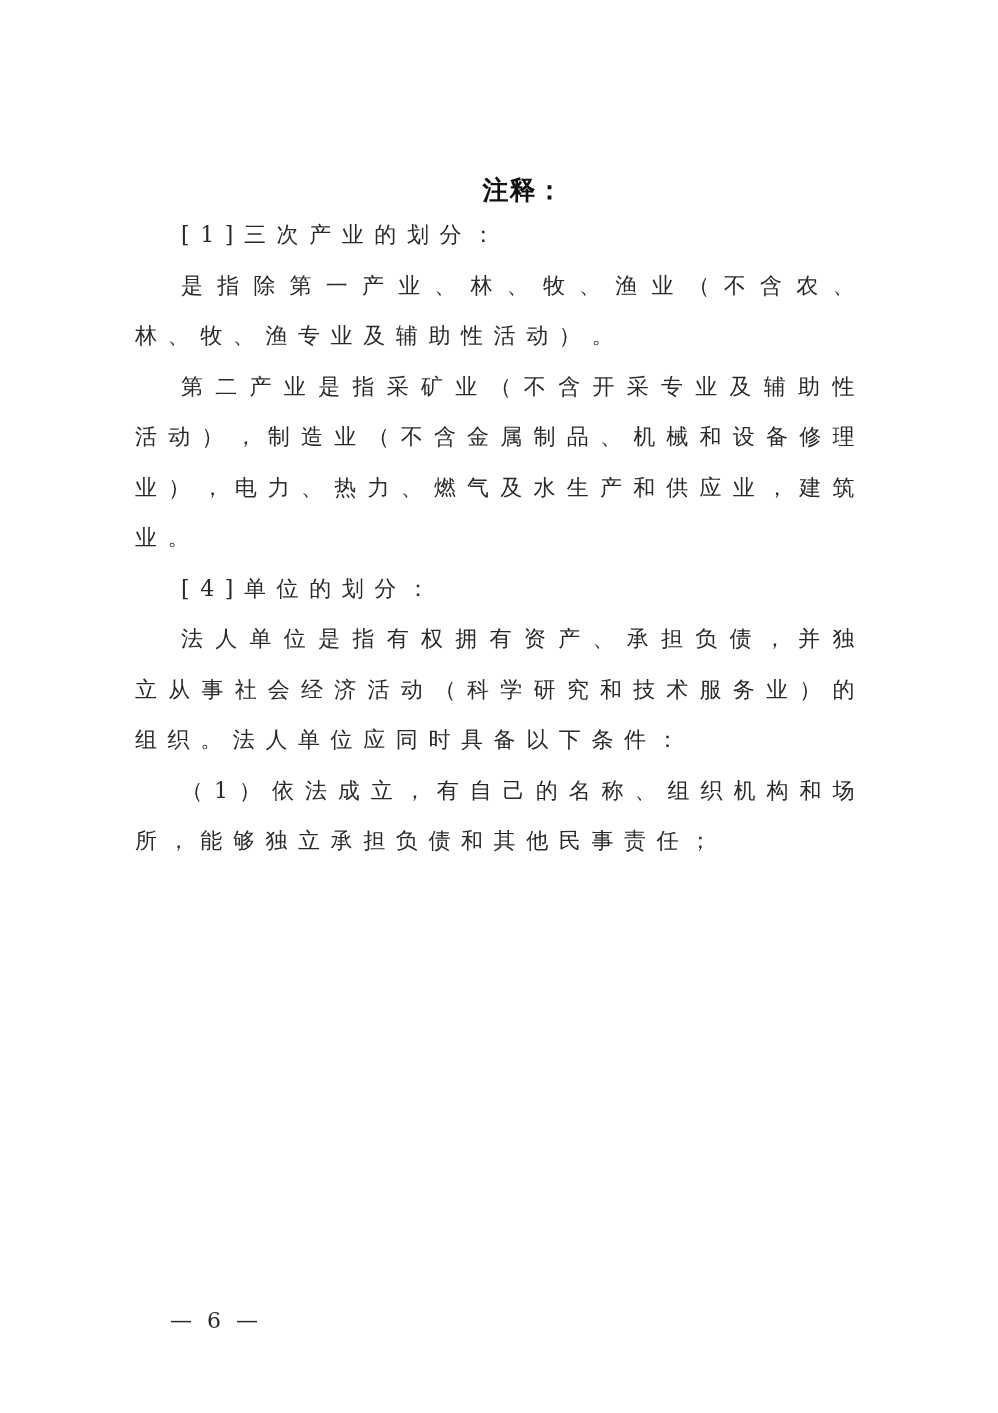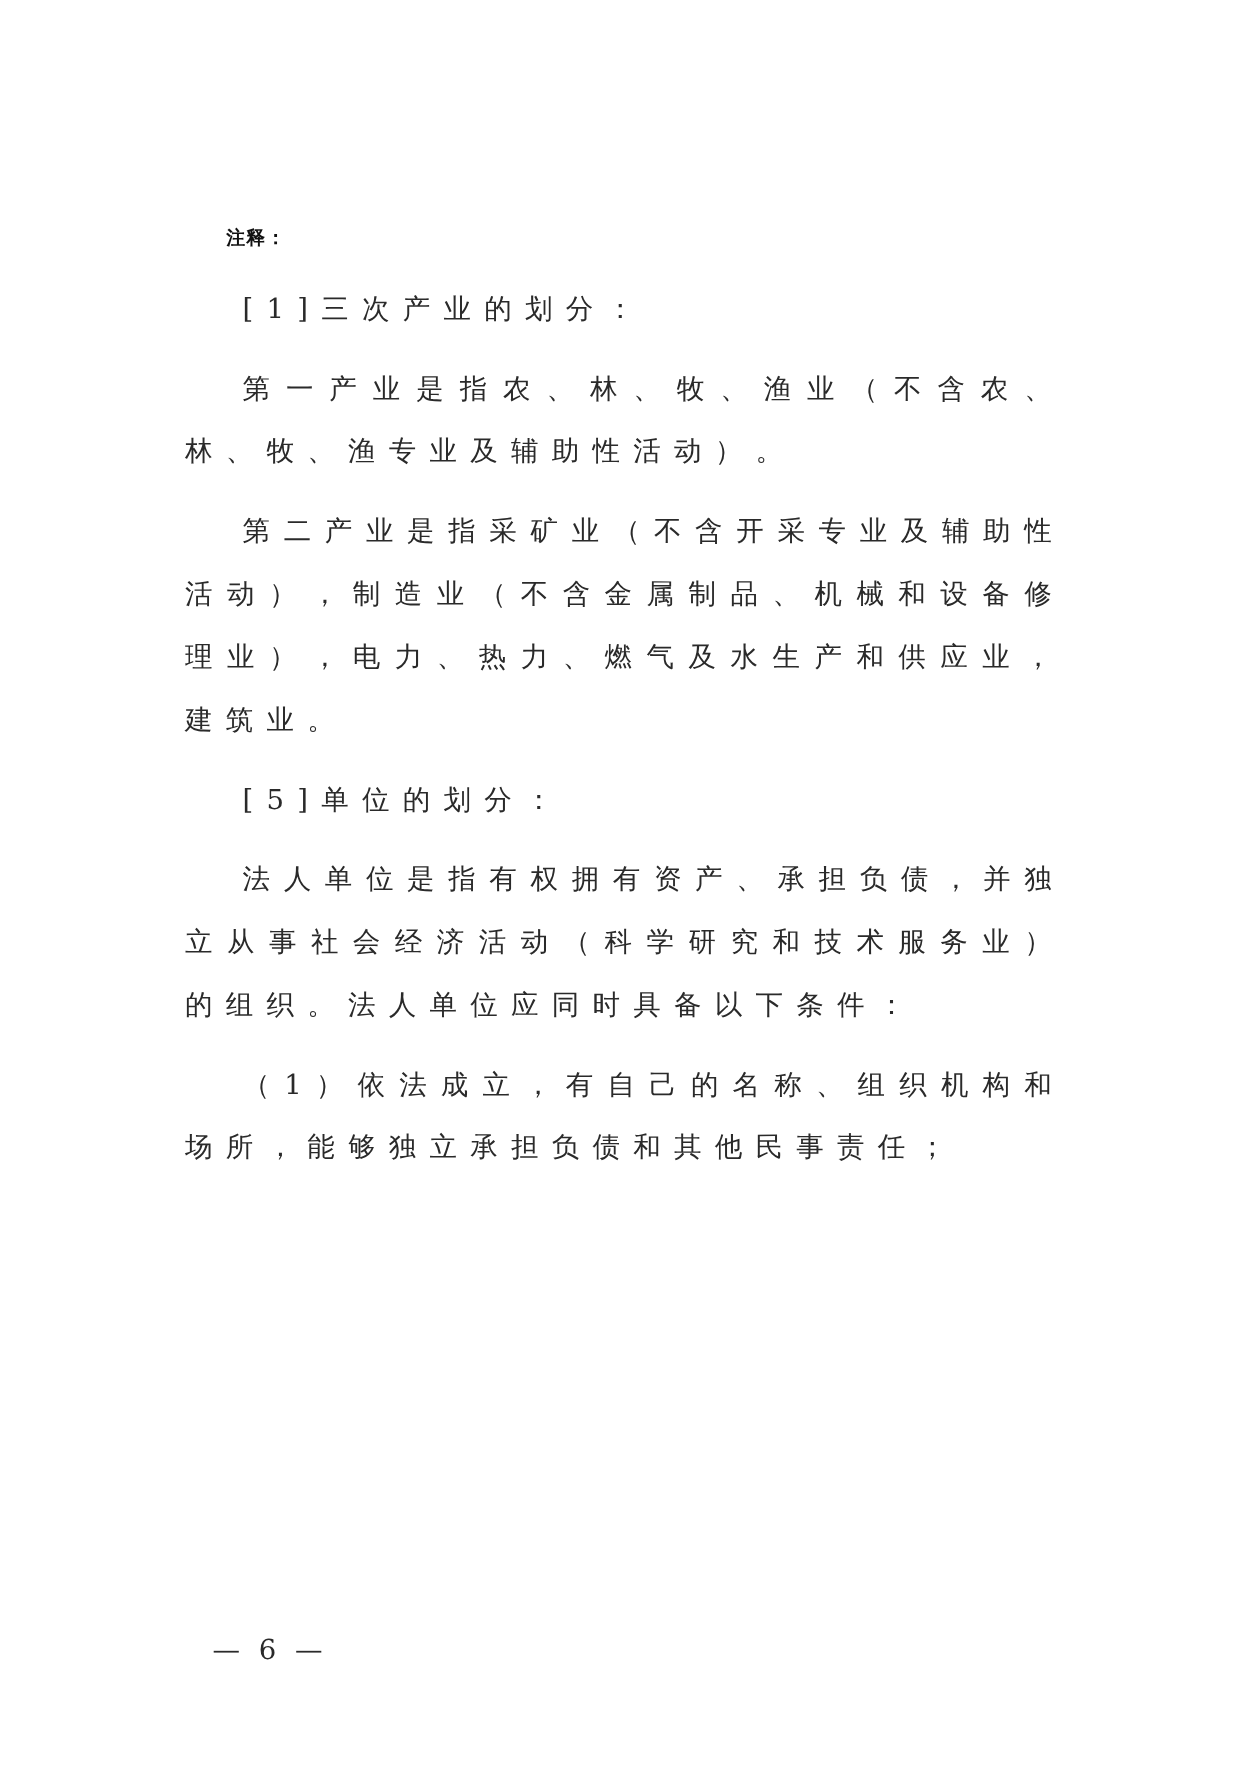--- a/index.html
+++ b/index.html
@@ -11,29 +11,30 @@
     width: 730px;
     font-family: "DejaVu Serif", "Liberation Serif", serif;
     color: #2a2a2a;
     font-size: 22px;
     line-height: 50.5px;
     letter-spacing: 10.6px;
   }
   .heading {
     font-family: "DejaVu Sans", "Liberation Sans", sans-serif;
     font-weight: bold;
-    font-size: 15px;
+    font-size: 26px;
     letter-spacing: 1px;
     color: #111;
     padding-left: 46px;
     margin-bottom: 0;
     line-height: 40px;
+    text-align: center;
   }
   .para {
-    margin: 13px;
+    margin: 0;
     text-indent: 46px;
     text-align: justify;
     text-align-last: left;
     word-break: break-all;
   }
   .page-number {
     position: absolute;
     left: 170px;
     top: 1308px;
     font-family: "DejaVu Serif", "Liberation Serif", serif;
@@ -42,22 +43,22 @@
     letter-spacing: 4px;
   }
 </style>
 </head>
 <body>
 
 <div class="page">
   <div class="heading">注释：</div>
 
   <p class="para">[1]三次产业的划分：</p>
-  <p class="para">第一产业是指农、林、牧、渔业（不含农、林、牧、渔专业及辅助性活动）。</p>
+  <p class="para">是指除第一产业、林、牧、渔业（不含农、林、牧、渔专业及辅助性活动）。</p>
   <p class="para">第二产业是指采矿业（不含开采专业及辅助性活动），制造业（不含金属制品、机械和设备修理业），电力、热力、燃气及水生产和供应业，建筑业。</p>
 
-  <p class="para">[5]单位的划分：</p>
+  <p class="para">[4]单位的划分：</p>
   <p class="para">法人单位是指有权拥有资产、承担负债，并独立从事社会经济活动（科学研究和技术服务业）的组织。法人单位应同时具备以下条件：</p>
   <p class="para">（1）依法成立，有自己的名称、组织机构和场所，能够独立承担负债和其他民事责任；</p>
 
 </div>
 
 <div class="page-number">— 6 —</div>
 
 </body></html>

